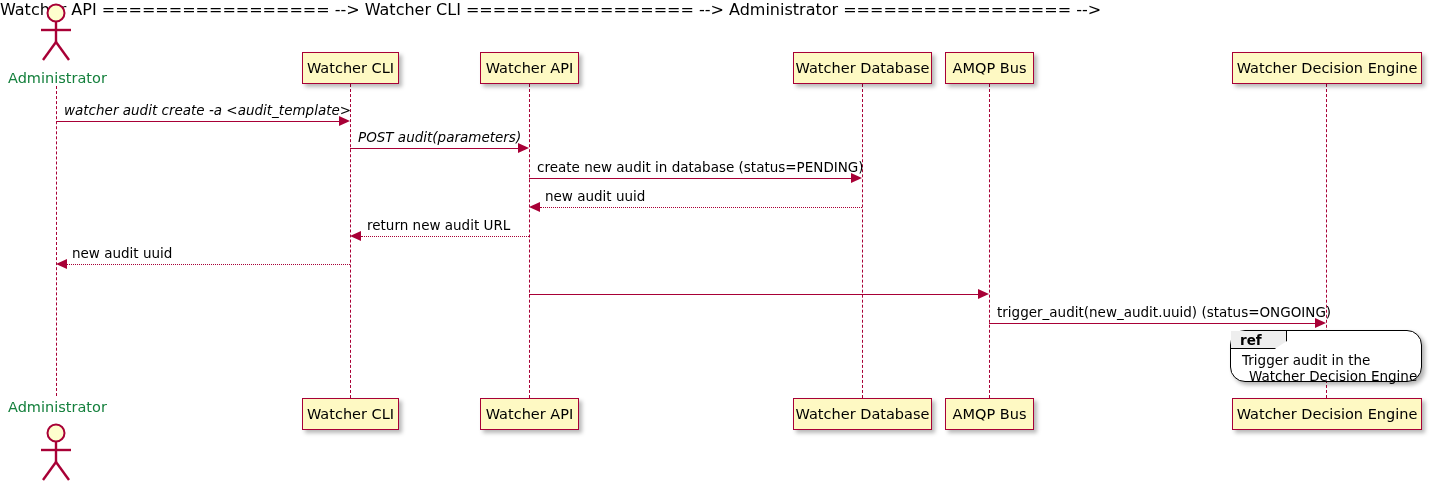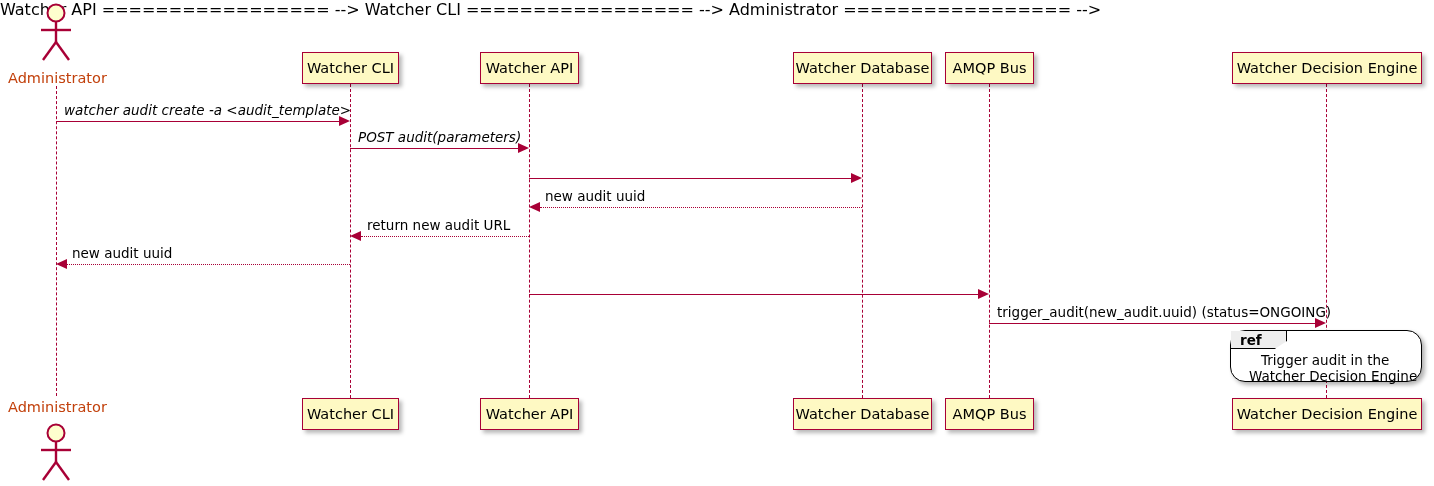--- a/index.html
+++ b/index.html
@@ -38,21 +38,21 @@
     z-index:1;
   }
   
   .actor{
     position:absolute;
     z-index:5;
   }
   .actor-label{
     position:absolute;
     font-size:14.5px;
-    color:#c2410c;
+    color:#15803d;
     white-space:nowrap;
     z-index:5;
   }
   
   .msg{
     position:absolute;
     height:0;
     border-top:1.5px solid #A80036;
     z-index:3;
   }
@@ -164,20 +164,21 @@
   <div class="msg-label" style="left:64px;top:102px;font-style:italic;">watcher audit create -a &lt;audit_template&gt;</div>
   <div class="msg" style="left:56px;top:121px;width:284px;"></div>
   <div class="arrowhead right" style="left:339px;top:116px;"></div>
 
   
   <div class="msg-label" style="left:358px;top:129px;font-style:italic;">POST audit(parameters)</div>
   <div class="msg" style="left:350px;top:148px;width:169px;"></div>
   <div class="arrowhead right" style="left:518px;top:143px;"></div>
 
   
+  <div class="msg-label" style="left:537px;top:159px;">create new audit in database (status=PENDING)</div>
   <div class="msg" style="left:529px;top:178px;width:323px;"></div>
   <div class="arrowhead right" style="left:851px;top:173px;"></div>
 
    Watcher API ================= --&gt;
   <div class="msg-label" style="left:545px;top:188px;">new audit uuid</div>
   <div class="msg dotted" style="left:540px;top:207px;width:322px;"></div>
   <div class="arrowhead left" style="left:529px;top:202px;"></div>
 
    Watcher CLI ================= --&gt;
   <div class="msg-label" style="left:367px;top:217px;">return new audit URL</div>
@@ -194,17 +195,17 @@
   <div class="arrowhead right" style="left:978px;top:289px;"></div>
 
   
   <div class="msg-label" style="left:997px;top:304px;">trigger_audit(new_audit.uuid) (status=ONGOING)</div>
   <div class="msg" style="left:989px;top:323px;width:327px;"></div>
   <div class="arrowhead right" style="left:1315px;top:318px;"></div>
 
   
   <div class="ref-box" style="left:1230px;top:330px;width:192px;height:52px;border-radius:15px;">
     <div class="ref-tab" style="width:56px;height:18px;">ref</div>
-    <div class="ref-text" style="left:30px;top:21px;">Trigger audit in the</div>
+    <div class="ref-text" style="left:11px;top:21px;">Trigger audit in the</div>
     <div class="ref-text" style="left:18px;top:37px;">Watcher Decision Engine</div>
   </div>
 
 </div>
 
 </body></html>

